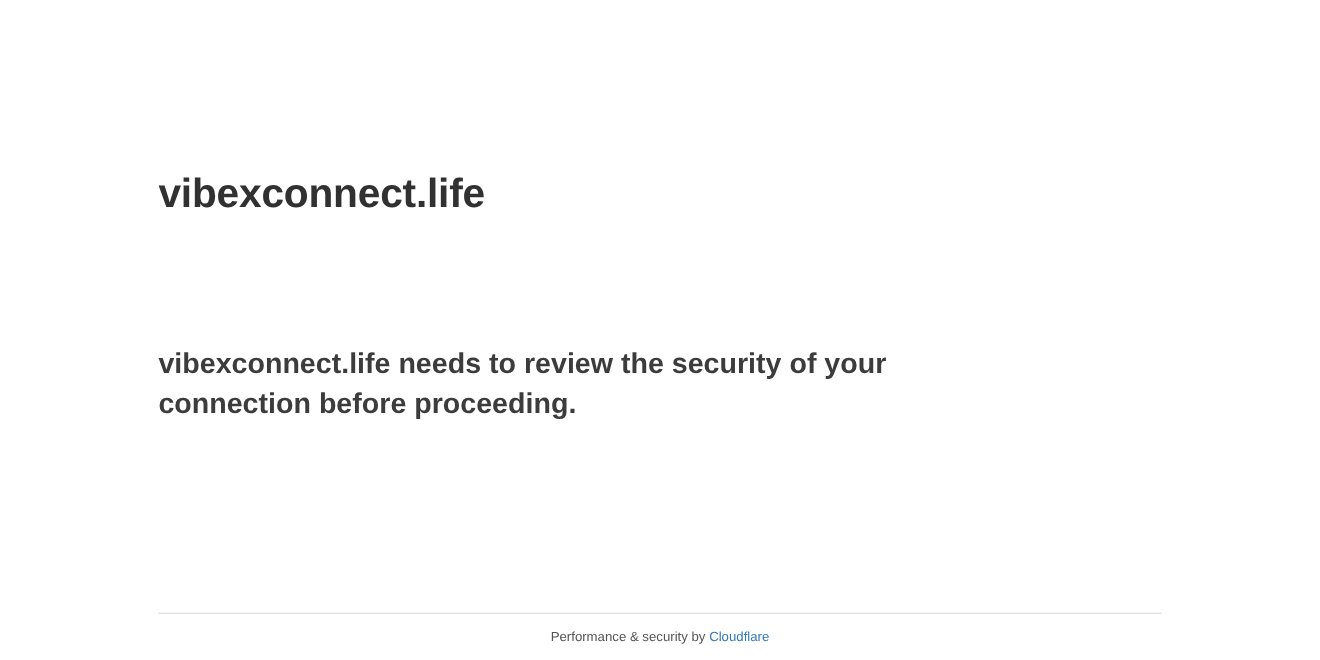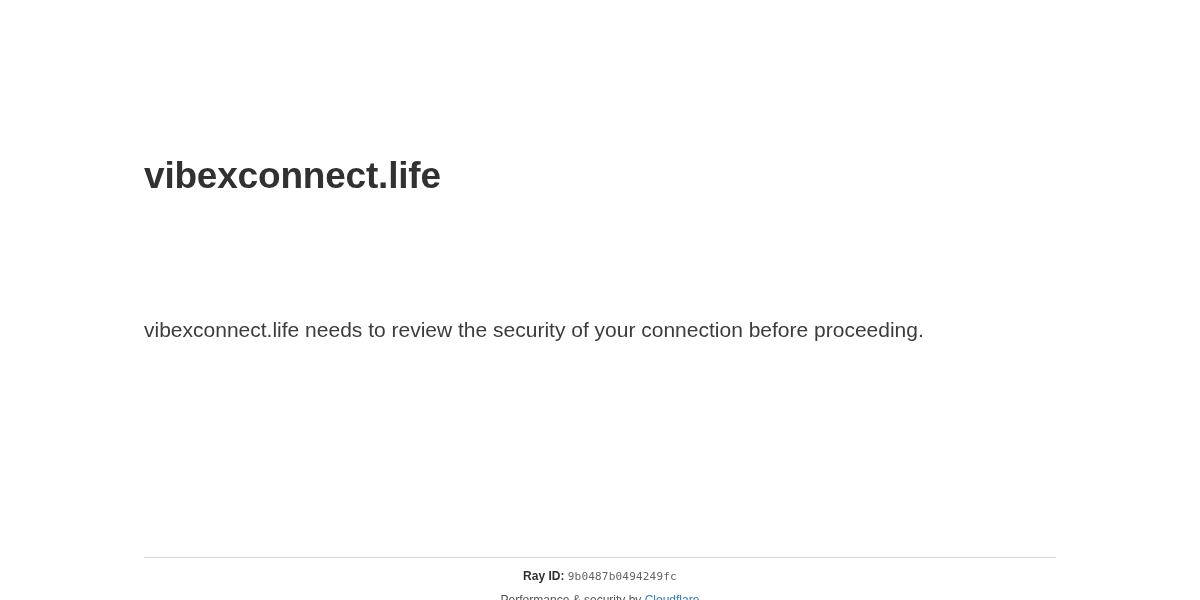--- a/index.html
+++ b/index.html
@@ -57,23 +57,23 @@
   
   .challenge-slot {
     margin-top: 24px;
     height: 82px;
     width: 320px;
   }
 
   .body-copy {
     margin: 0;
     padding-top: 8px;
-    font-size: 21px;
+    font-size: 26px;
     line-height: 36px;
-    font-weight: 400;
+    font-weight: 700;
     color: #3c3c3c;
     max-width: 800px;
   }
 
   .spacer-below-copy {
     height: 146px;
   }
 
   .divider {
     position: absolute;
@@ -140,22 +140,18 @@
     <div class="challenge-slot"></div>
 
     <p class="body-copy">vibexconnect.life needs to review the security of your connection before proceeding.</p>
 
     <div class="spacer-below-copy"></div>
   </div>
 
   <div class="divider"></div>
 
   <div class="footer">
-    <div class="ray-line">
-      <span class="ray-label">Ray ID:</span>
-      <span class="ray-value">9b0487b0494249fc</span>
-    </div>
     <div class="footer-credit">
       <span>Performance &amp; security by </span><a href="#">Cloudflare</a>
     </div>
   </div>
 
 </div>
 
 </body></html>

